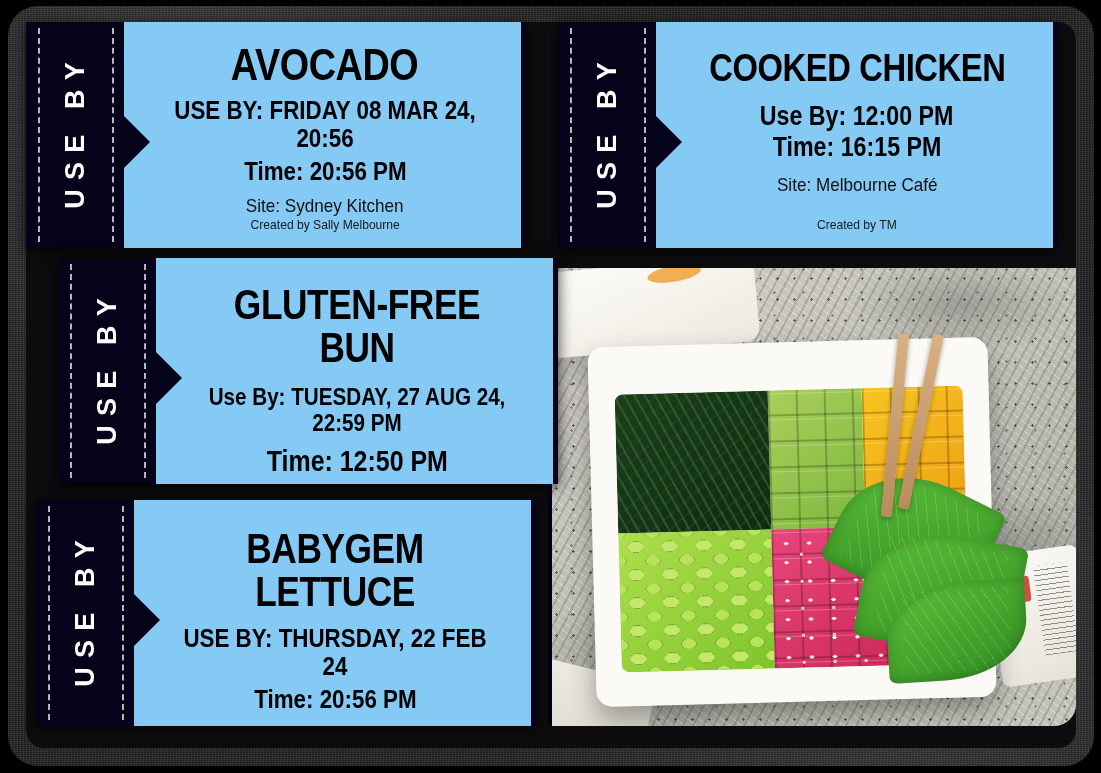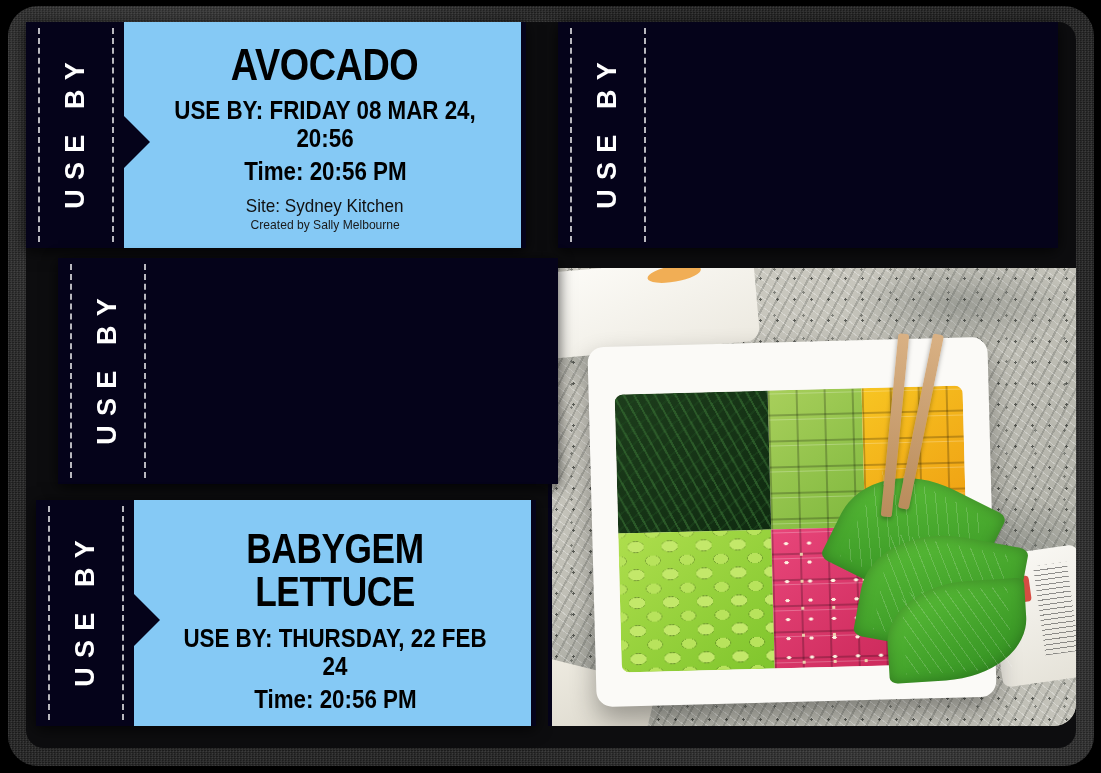--- a/index.html
+++ b/index.html
@@ -423,20 +423,28 @@
       <div class="useby">USE BY: FRIDAY 08 MAR 24, 20:56</div>
       <div class="time">Time: 20:56 PM</div>
       <div class="site">Site: Sydney Kitchen</div>
       <div class="creator">Created by Sally Melbourne</div>
     </div>
   </div>
 
   <div class="label" id="label-chicken">
     <div class="stub">
       <span class="stub-text">USE BY</span>
+    </div>
+    <div class="body">
+      <div class="notch"></div>
+      <div class="title">COOKED CHICKEN</div>
+      <div class="useby">Use By: 12:00 PM</div>
+      <div class="time">Time: 16:15 PM</div>
+      <div class="site">Site: Melbourne Café</div>
+      <div class="creator">Created by TM</div>
     </div>
   </div>
 
   <div id="photo">
     <div class="granite"></div>
     <div class="granite-specks"></div>
 
     <div class="lid">
       <div class="lid-dot"></div>
     </div>
@@ -476,20 +484,27 @@
       <div class="chopstick cs2"></div>
     </div>
 
     <div class="photo-left-edge"></div>
   </div>
 
   <div class="label" id="label-bun">
     <div class="stub">
       <span class="stub-text">USE BY</span>
     </div>
+    <div class="body">
+      <div class="notch"></div>
+      <div class="title">GLUTEN-FREE BUN</div>
+      <div class="useby">Use By: TUESDAY, 27 AUG 24, 22:59 PM</div>
+      <div class="time">Time: 12:50 PM</div>
+
+    </div>
   </div>
 
   <div class="label" id="label-lettuce">
     <div class="stub">
       <span class="stub-text">USE BY</span>
     </div>
     <div class="body">
       <div class="notch"></div>
       <div class="title">BABYGEM LETTUCE</div>
       <div class="useby">USE BY: THURSDAY, 22 FEB 24</div>

